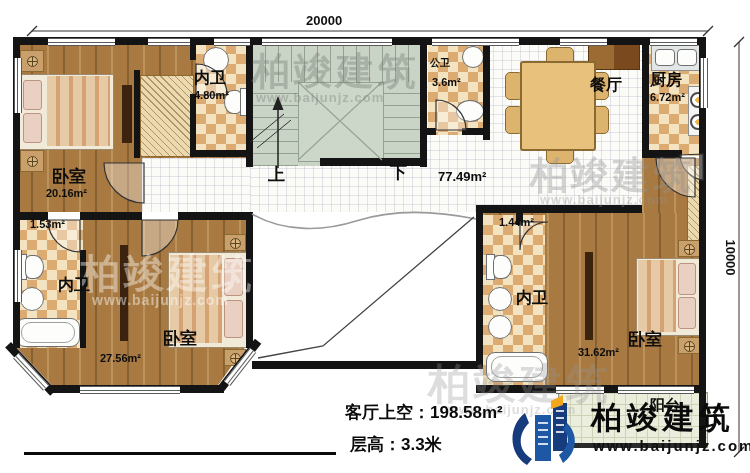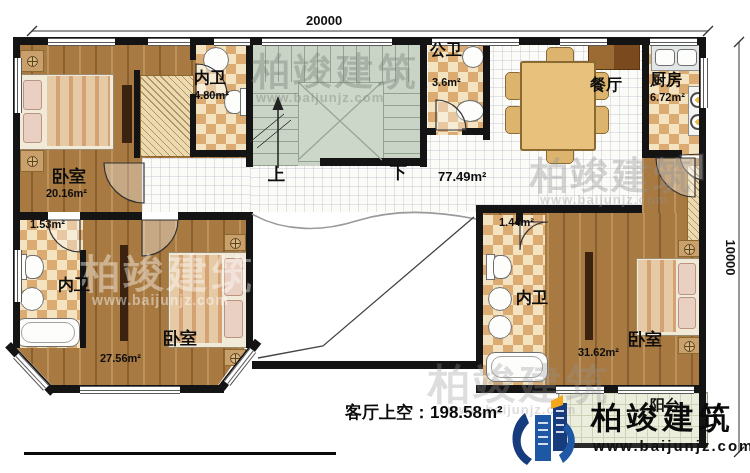--- a/index.html
+++ b/index.html
@@ -231,40 +231,41 @@
   <div class="abs lbl area" style="left:30px;top:218px;">1.53m²</div>
   <div class="abs lbl" style="left:58px;top:275px;font-size:16px;">内卫</div>
 
   <div class="abs lbl" style="left:163px;top:327px;font-size:17px;">卧室</div>
   <div class="abs lbl area" style="left:100px;top:352px;">27.56m²</div>
 
   <div class="abs lbl" style="left:268px;top:163px;font-size:17px;">上</div>
   <div class="abs lbl" style="left:390px;top:161px;font-size:17px;">下</div>
   <div class="abs lbl" style="left:438px;top:169px;font-size:13px;">77.49m²</div>
 
-  <div class="abs lbl" style="left:430px;top:40px;font-size:16px;">公卫</div>
+  <div class="abs lbl" style="left:430px;top:56px;font-size:10px;">公卫</div>
   <div class="abs lbl area" style="left:432px;top:76px;">3.6m²</div>
 
   <div class="abs lbl" style="left:590px;top:75px;font-size:16px;">餐厅</div>
 
   <div class="abs lbl" style="left:650px;top:70px;font-size:16px;">厨房</div>
   <div class="abs lbl area" style="left:650px;top:91px;">6.72m²</div>
 
 
   <div class="abs lbl area" style="left:499px;top:216px;">1.44m²</div>
   <div class="abs lbl" style="left:516px;top:288px;font-size:16px;">内卫</div>
 
   <div class="abs lbl" style="left:628px;top:328px;font-size:17px;">卧室</div>
   <div class="abs lbl area" style="left:578px;top:346px;">31.62m²</div>
 
   <div class="abs lbl" style="left:650px;top:396px;font-size:15px;z-index:8;">阳台</div>
 
   <div class="abs" style="left:24px;top:452px;width:312px;height:2.5px;background:#0a0a0a;z-index:8;"></div>
 
   <div class="abs" style="left:345px;top:401px;font-size:17px;font-weight:600;color:#0a0a0a;z-index:8;">客厅上空：198.58m²</div>
+  <div class="abs" style="left:350px;top:433px;font-size:17px;font-weight:600;color:#0a0a0a;z-index:8;">层高：3.3米</div>
 
   <div class="abs" style="left:505px;top:393px;width:245px;height:78px;z-index:9;">
     <svg width="82" height="76" viewBox="0 0 82 76" style="position:absolute;left:0;top:0;">
       <path d="M22,72 C4,62 2,34 20,20 L24,30 C12,42 13,58 27,66 Z" fill="#173c7d"></path>
       <rect x="30" y="22" width="16" height="46" fill="#1e58a5"></rect>
       <rect x="48" y="10" width="14" height="48" fill="#173c7d"></rect>
       <path d="M46,8 L58,2 L58,12 L46,16 Z" fill="#f2a71d"></path>
       <g stroke="#ffffff" stroke-width="1.6">
         <line x1="33" y1="30" x2="43" y2="30"></line>
           <line x1="33" y1="37" x2="43" y2="37"></line>

